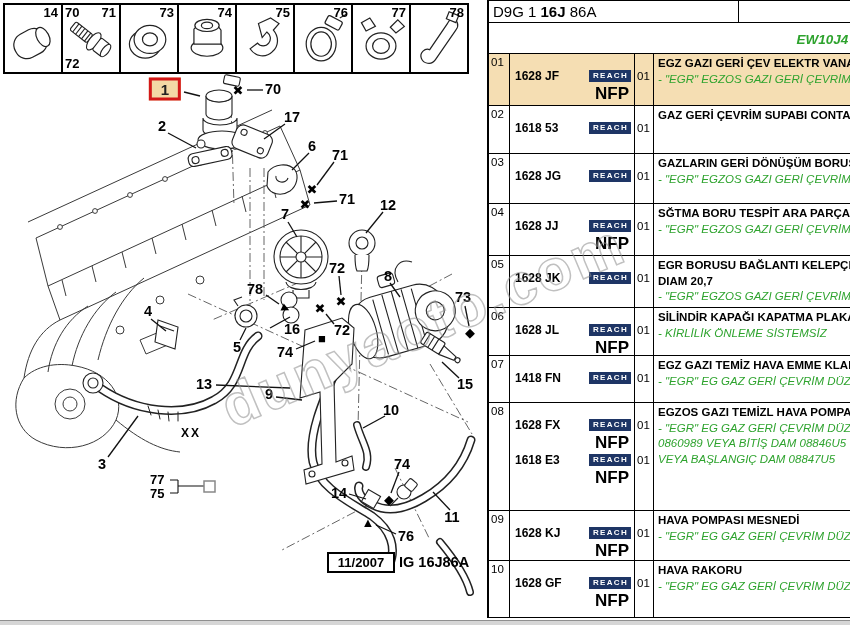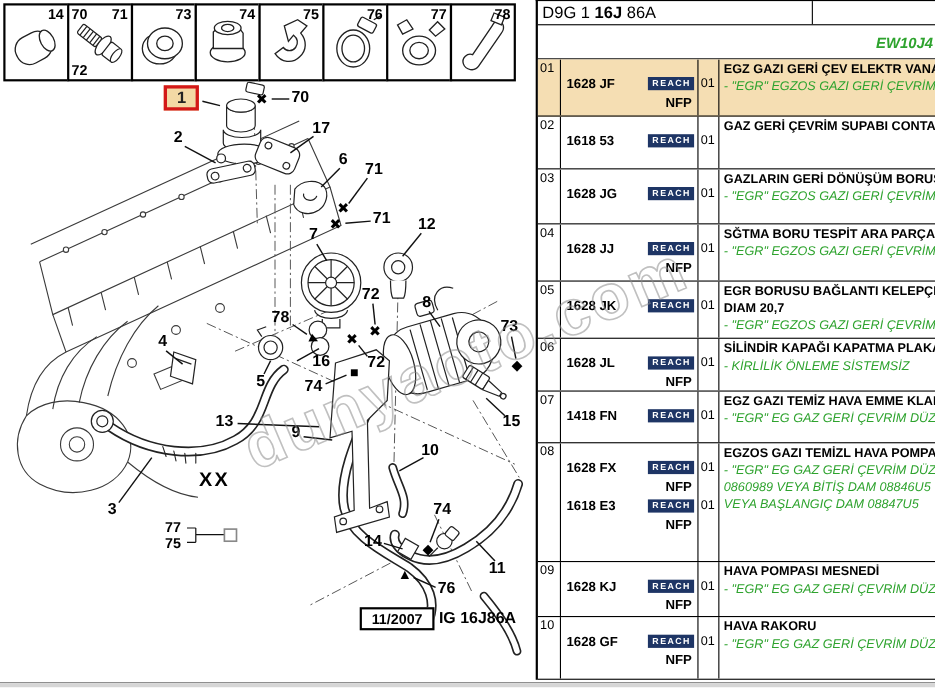--- a/index.html
+++ b/index.html
@@ -15,21 +15,21 @@
   .tnum.tr{top:1px;right:3px;} .tnum.tl{top:1px;left:2px;} .tnum.bl{bottom:1px;left:2px;}
   .tsvg{position:absolute;left:0;top:0;width:100%;height:100%;}
   #art-svg{position:absolute;left:0;top:0;z-index:1;}
   #leader-svg{position:absolute;left:0;top:0;z-index:3;pointer-events:none;}
   #callout-layer{position:absolute;left:0;top:0;width:487px;height:625px;z-index:4;pointer-events:none;}
   .callout{position:absolute;transform:translate(-50%,-50%);font-weight:bold;font-size:14.5px;
            line-height:15px;color:#000;white-space:nowrap;}
   .callout.redbox{border:3px solid #d31818;background:#f3d9a5;padding:1px 9px;color:#222;
                   font-size:15px;pointer-events:auto;}
   .marker{position:absolute;transform:translate(-50%,-50%);font-size:13px;line-height:13px;color:#000;}
-  .xx-label{position:absolute;left:181px;top:426px;font-weight:bold;font-size:18px;letter-spacing:2px;z-index:4;}
+  .xx-label{position:absolute;left:181px;top:426px;font-weight:bold;font-size:12px;letter-spacing:2px;z-index:4;}
   .legend-num{position:absolute;font-weight:bold;font-size:13px;z-index:4;}
   #legend-77{left:150px;top:472px;} #legend-75{left:150px;top:486px;}
   .date-box{position:absolute;left:327px;top:552px;width:64px;height:17px;border:2px solid #000;
             text-align:center;font-weight:bold;font-size:13px;line-height:17px;z-index:4;background:#fff;}
   .ref-label{position:absolute;left:399px;top:554px;font-weight:bold;font-size:14.5px;z-index:4;}
   
   #watermark-svg{position:absolute;left:0;top:0;z-index:10;pointer-events:none;}
   
   #table-panel{position:absolute;left:487px;top:0;width:420px;background:#fff;
                border-left:2px solid #000;border-top:1px solid #000;box-sizing:border-box;z-index:5;}
@@ -43,21 +43,21 @@
   .trow.hl{background:#F5DEB3;}
   .c1{width:21px;border-right:1px solid #000;font-size:11.5px;padding:2px 0 0 2px;box-sizing:border-box;flex:none;}
   .c2{width:125px;border-right:1px solid #000;padding:13px 3px 0 5px;box-sizing:border-box;flex:none;}
   .c3{width:19px;border-right:1px solid #000;padding:13px 0 0 2px;font-size:11.5px;box-sizing:border-box;flex:none;}
   .c4{flex:1;padding:2px 0 0 4px;overflow:hidden;box-sizing:border-box;}
   .pline{display:flex;justify-content:space-between;align-items:center;height:18px;}
   .c3 .pline{display:block;line-height:18px;}
   .pn{font-weight:bold;font-size:12px;white-space:nowrap;}
   .reach{background:#1E3565;color:#fff;font-size:8px;font-weight:bold;letter-spacing:1.3px;
          padding:2px 3px 2px 4px;line-height:1;flex:none;}
-  .nfp{text-align:right;font-weight:bold;font-size:12px;height:17px;line-height:17px;padding-right:2px;}
+  .nfp{text-align:right;font-weight:bold;font-size:17px;height:17px;line-height:17px;padding-right:2px;}
   .c3 .nfp{height:17px;}
   .dline{white-space:nowrap;line-height:15.5px;font-size:11.5px;overflow:hidden;}
   .dline.blackd{font-weight:bold;color:#000;}
   .dline.green{color:#2EA32E;font-style:italic;}
   
   #bottom-line{position:absolute;left:0;top:620px;width:850px;height:1px;background:#8f8f8f;z-index:12;}
   #bottom-bar{position:absolute;left:0;top:621px;width:850px;height:4px;background:#d6d6d6;z-index:12;}
 </style>
 </head>
 <body>

